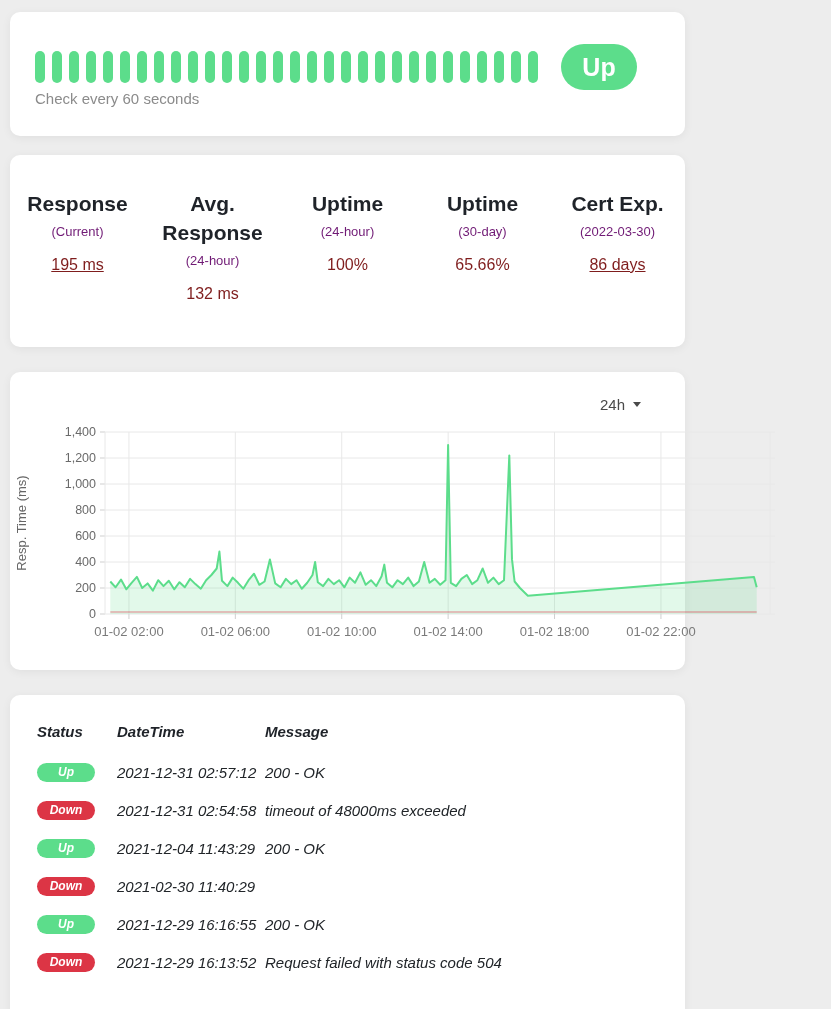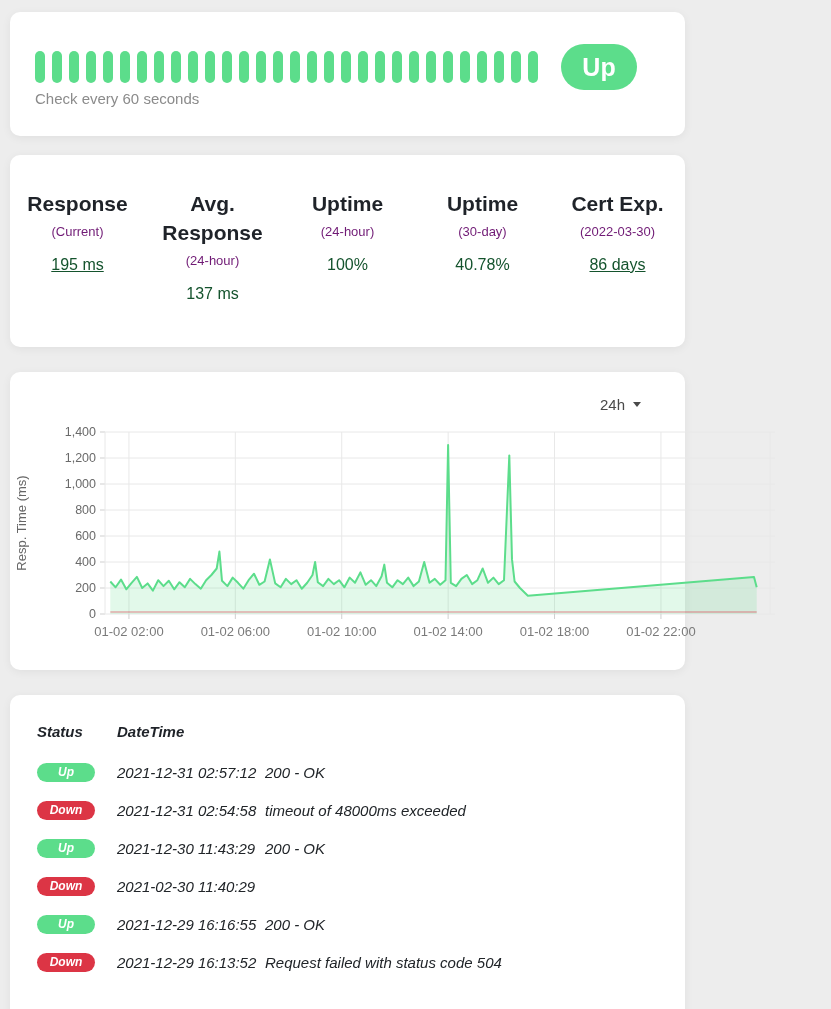--- a/index.html
+++ b/index.html
@@ -24,21 +24,21 @@
     min-width:76px;height:46px;border-radius:23px;color:#fff;
     font-size:25px;font-weight:700;display:flex;align-items:center;justify-content:center;
     box-sizing:border-box;padding:0 18px;
   }
   .check-note{font-size:15px;color:#8b8b8b;}
   
   #card-stats{top:155px;height:192px;padding:34px 0 0 0;display:flex;}
   .stat{flex:1;text-align:center;padding:0 10px;}
   .stat .ttl{font-size:21px;font-weight:700;line-height:29px;color:#1f2329;}
   .stat .sub{margin-top:6px;font-size:13px;color:#701a75;}
-  .stat .val{margin-top:17px;font-size:16px;color:#14532d;}
+  .stat .val{margin-top:17px;font-size:16px;color:#7f1d1d;}
   .stat .val.u{text-decoration:underline;}
   
   #card-chart{top:372px;height:298px;}
   .period-sel{
     position:absolute;top:24px;right:44px;display:flex;align-items:center;gap:8px;
     font-size:15px;color:#4a4a4a;cursor:pointer;
   }
   .caret-down{width:0;height:0;border-left:4px solid transparent;border-right:4px solid transparent;border-top:5px solid #4a4a4a;}
   #chart-svg{position:absolute;left:0;top:34px;}
   
@@ -107,31 +107,31 @@
 
 <div class="card" id="card-stats">
     <div class="stat">
       <div class="ttl">Response</div>
       <div class="sub">(Current)</div>
       <div class="val u">195 ms</div>
     </div>
     <div class="stat">
       <div class="ttl">Avg. Response</div>
       <div class="sub">(24-hour)</div>
-      <div class="val">137 ms</div>
+      <div class="val">132 ms</div>
     </div>
     <div class="stat">
       <div class="ttl">Uptime</div>
       <div class="sub">(24-hour)</div>
       <div class="val">100%</div>
     </div>
     <div class="stat">
       <div class="ttl">Uptime</div>
       <div class="sub">(30-day)</div>
-      <div class="val">40.78%</div>
+      <div class="val">65.66%</div>
     </div>
     <div class="stat">
       <div class="ttl">Cert Exp.</div>
       <div class="sub">(2022-03-30)</div>
       <div class="val u">86 days</div>
     </div>
   </div>
 
 <div class="card" id="card-chart">
   <div class="period-sel">
@@ -188,34 +188,35 @@
       <path d="M100.3,175.5L105.6,181.3L111.0,173.6L116.3,183.3L121.6,176.8L126.9,170.9L132.2,182.0L137.6,177.4L142.9,184.6L148.2,174.2L153.5,180.1L158.8,174.8L164.2,183.3L169.5,176.2L174.8,181.3L180.1,172.9L185.4,178.1L190.8,182.7L196.1,174.2L201.4,169.0L206.7,162.5L209.4,145.6L212.0,174.8L217.4,180.1L222.7,171.6L228.0,176.8L233.3,182.7L238.6,174.2L244.0,167.7L249.3,178.8L254.6,175.5L259.9,153.4L265.2,177.4L270.6,181.3L275.9,172.9L281.2,178.1L286.5,174.2L291.8,182.7L297.2,176.8L302.5,169.0L305.1,156.0L307.8,176.2L313.1,180.1L318.4,172.9L323.8,178.1L329.1,174.2L334.4,181.3L339.7,171.6L345.0,176.8L350.4,166.4L355.7,178.8L361.0,174.2L366.3,180.1L371.6,170.3L374.3,158.6L377.0,176.8L382.3,181.3L387.6,174.2L392.9,178.1L398.2,171.6L403.6,180.1L408.9,175.5L414.2,156.0L419.5,176.8L424.8,172.9L430.2,178.8L435.5,174.2L438.1,39.0L440.8,176.8L446.1,180.1L451.4,172.9L456.8,169.0L462.1,178.1L467.4,174.2L472.7,162.5L478.0,176.8L483.4,171.6L488.7,178.1L494.0,174.2L499.3,49.4L502.0,153.4L504.6,175.5L510.0,182.0L515.3,187.2L517.9,189.8L744.0,170.9L746.7,181.3" fill="none" stroke="#5cdd8b" stroke-width="2" stroke-linejoin="round"></path>
       <line x1="100.32" y1="206" x2="746.6999999999999" y2="206" stroke="rgba(220,53,69,0.4)" stroke-width="1.5"></line>
     </svg>
 </div>
 
 <div class="card" id="card-events">
   <div class="evt-table" id="evt-table">
       <div class="evt-hrow">
         <div class="col-status">Status</div>
         <div class="col-datetime">DateTime</div>
+        <div class="col-message">Message</div>
       </div>
       <div class="evt-row">
         <div class="col-status"><span class="badge" style="background: rgb(92, 221, 139);">Up</span></div>
         <div class="col-datetime">2021-12-31 02:57:12</div>
         <div class="col-message">200 - OK</div>
       </div>
       <div class="evt-row">
         <div class="col-status"><span class="badge" style="background: rgb(220, 53, 69);">Down</span></div>
         <div class="col-datetime">2021-12-31 02:54:58</div>
         <div class="col-message">timeout of 48000ms exceeded</div>
       </div>
       <div class="evt-row">
         <div class="col-status"><span class="badge" style="background: rgb(92, 221, 139);">Up</span></div>
-        <div class="col-datetime">2021-12-30 11:43:29</div>
+        <div class="col-datetime">2021-12-04 11:43:29</div>
         <div class="col-message">200 - OK</div>
       </div>
       <div class="evt-row">
         <div class="col-status"><span class="badge" style="background: rgb(220, 53, 69);">Down</span></div>
         <div class="col-datetime">2021-02-30 11:40:29</div>
       </div>
       <div class="evt-row">
         <div class="col-status"><span class="badge" style="background: rgb(92, 221, 139);">Up</span></div>
         <div class="col-datetime">2021-12-29 16:16:55</div>
         <div class="col-message">200 - OK</div>

